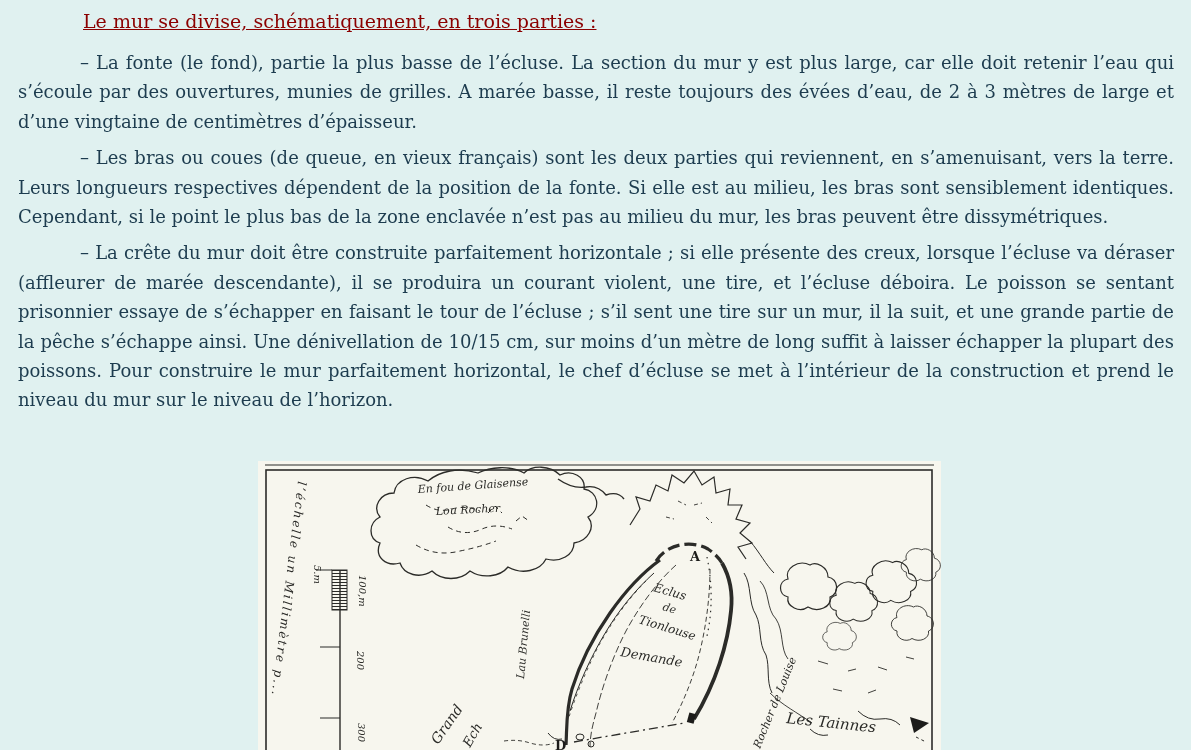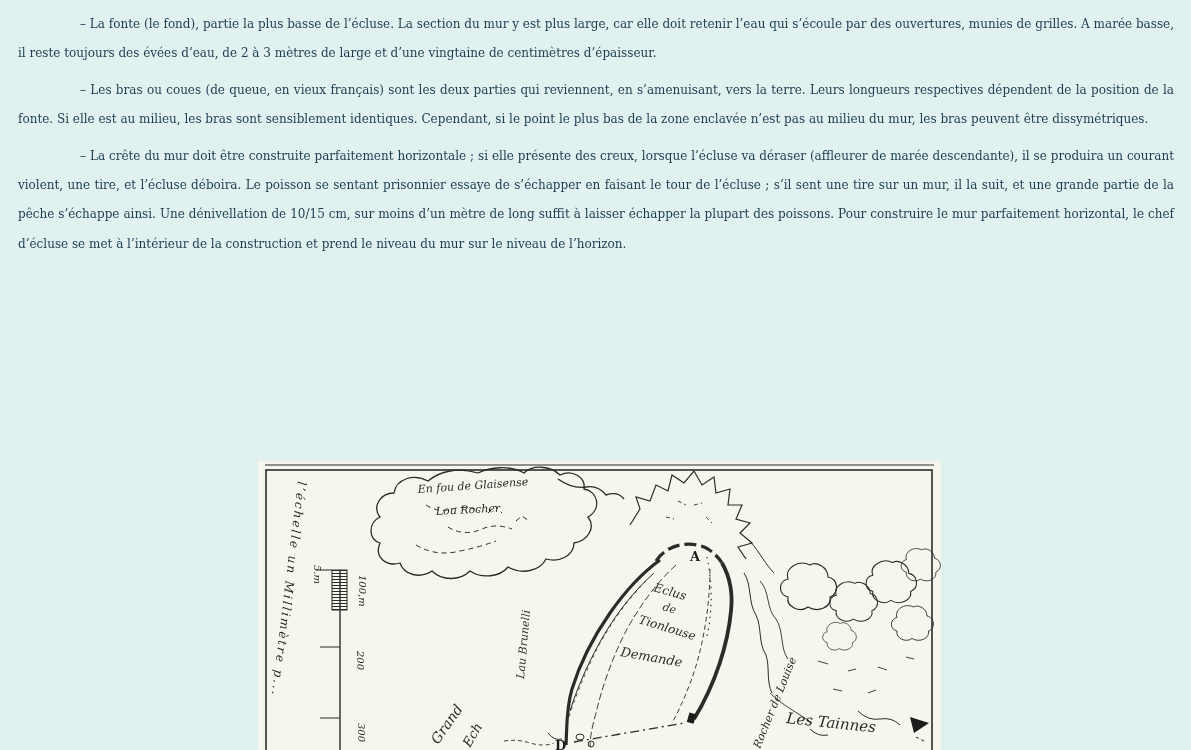--- a/index.html
+++ b/index.html
@@ -16,21 +16,21 @@
   h2.section-heading {
     margin: 0 0 16px 0;
     font-size: 19px;
     font-weight: normal;
     color: #8b0000;
     text-indent: 65px;
   }
   h2.section-heading span { text-decoration: underline; }
   p.body-par {
     margin: 0 0 7px 0;
-    font-size: 12px;
+    font-size: 18px;
     line-height: 29.4px;
     text-align: justify;
     text-indent: 62px;
     color: #1d3c4f;
   }
   figure.map-figure {
     position: absolute;
     left: 258px;
     top: 461px;
     margin: 0;
@@ -49,20 +49,21 @@
     font-weight: bold;
     fill: #1c1c1a;
   }
   svg .ink { stroke: #2b2b28; fill: none; }
 </style>
 </head>
 <body style="background-color: rgb(224, 241, 240);">
 
 <main class="article">
 
+  <h2 class="section-heading"><span>Le mur se divise, schématiquement, en trois parties :</span></h2>
 
   <p class="body-par">– La fonte (le fond), partie la plus basse de l’écluse. La section du mur y est plus large, car elle doit retenir l’eau qui s’écoule par des ouvertures, munies de grilles. A marée basse, il reste toujours des évées d’eau, de 2 à 3 mètres de large et d’une vingtaine de centimètres d’épaisseur.</p>
   <p class="body-par">– Les bras ou coues (de queue, en vieux français) sont les deux parties qui reviennent, en s’amenuisant, vers la terre. Leurs longueurs respectives dépendent de la position de la fonte. Si elle est au milieu, les bras sont sensiblement identiques. Cependant, si le point le plus bas de la zone enclavée n’est pas au milieu du mur, les bras peuvent être dissymétriques.</p>
   <p class="body-par">– La crête du mur doit être construite parfaitement horizontale ; si elle présente des creux, lorsque l’écluse va déraser (affleurer de marée descendante), il se produira un courant violent, une tire, et l’écluse déboira. Le poisson se sentant prisonnier essaye de s’échapper en faisant le tour de l’écluse ; s’il sent une tire sur un mur, il la suit, et une grande partie de la pêche s’échappe ainsi. Une dénivellation de 10/15 cm, sur moins d’un mètre de long suffit à laisser échapper la plupart des poissons. Pour construire le mur parfaitement horizontal, le chef d’écluse se met à l’intérieur de la construction et prend le niveau du mur sur le niveau de l’horizon.</p>
 
   <figure class="map-figure">
     <svg width="683" height="289" viewBox="0 0 683 289">
       <defs>
         <pattern id="hatch" width="4" height="3" patternUnits="userSpaceOnUse">
           <path d="M0,1.5 H4" stroke="#2b2b28" stroke-width="1"></path>

